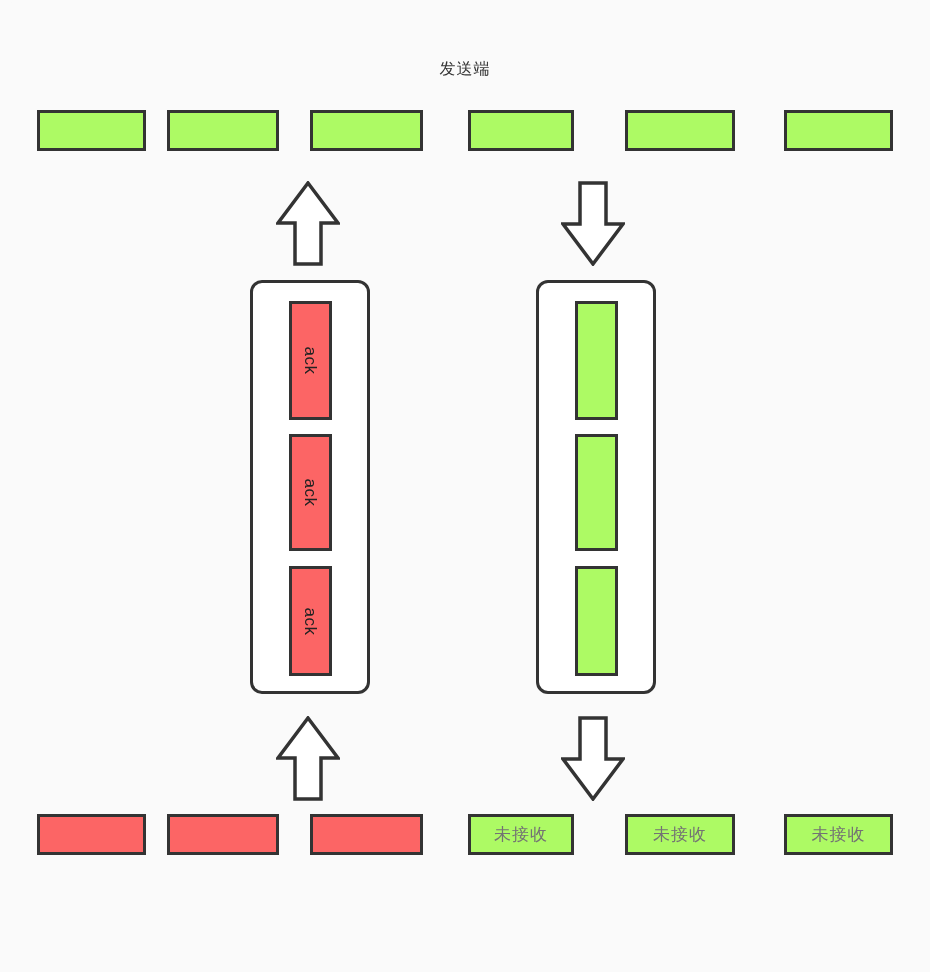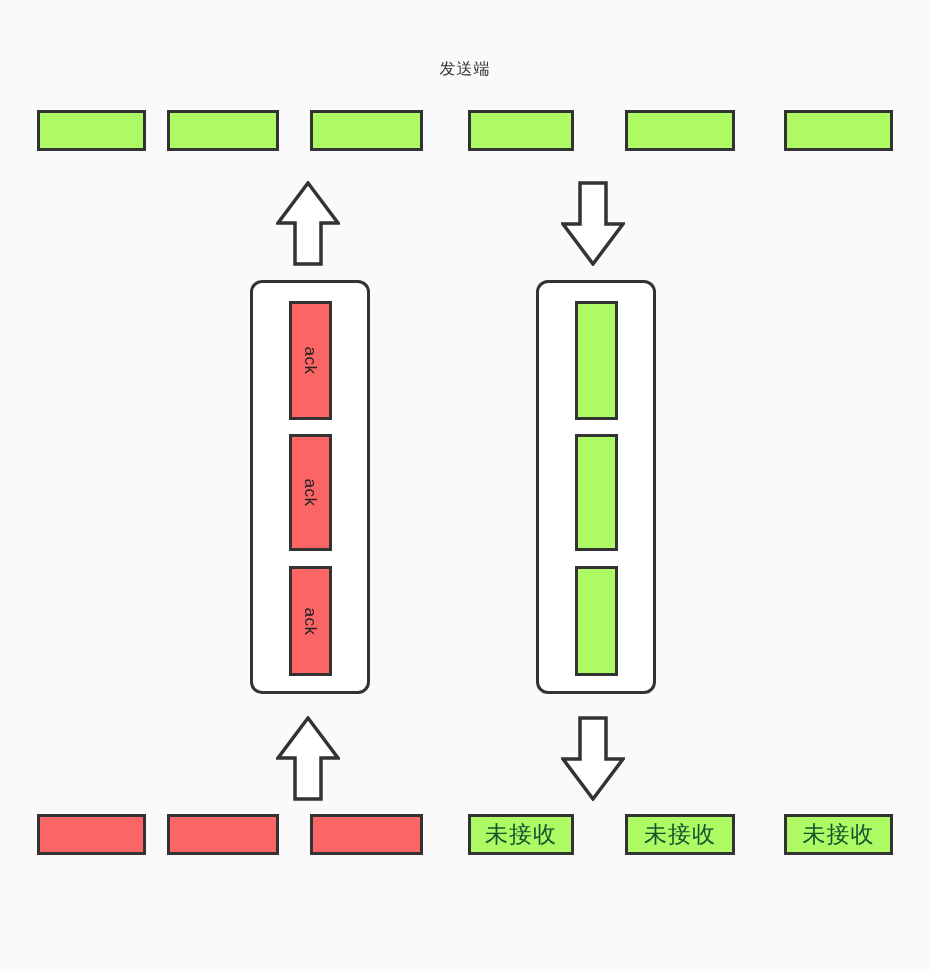--- a/index.html
+++ b/index.html
@@ -37,22 +37,22 @@
   #receiver-label{ top: 897px; }
 
   
   .packet {
     position: absolute;
     box-sizing: border-box;
     border: 3px solid #333333;
     display: flex;
     align-items: center;
     justify-content: center;
-    font-size: 23px;
-    color: #14532d;
+    font-size: 17px;
+    color: #737373;
     line-height: 1;
     letter-spacing: 1px;
   }
   .packet.green { background: #adfa64; }
   .packet.red   { background: #fc6565; }
 
   
   .buffer {
     position: absolute;
     box-sizing: border-box;

